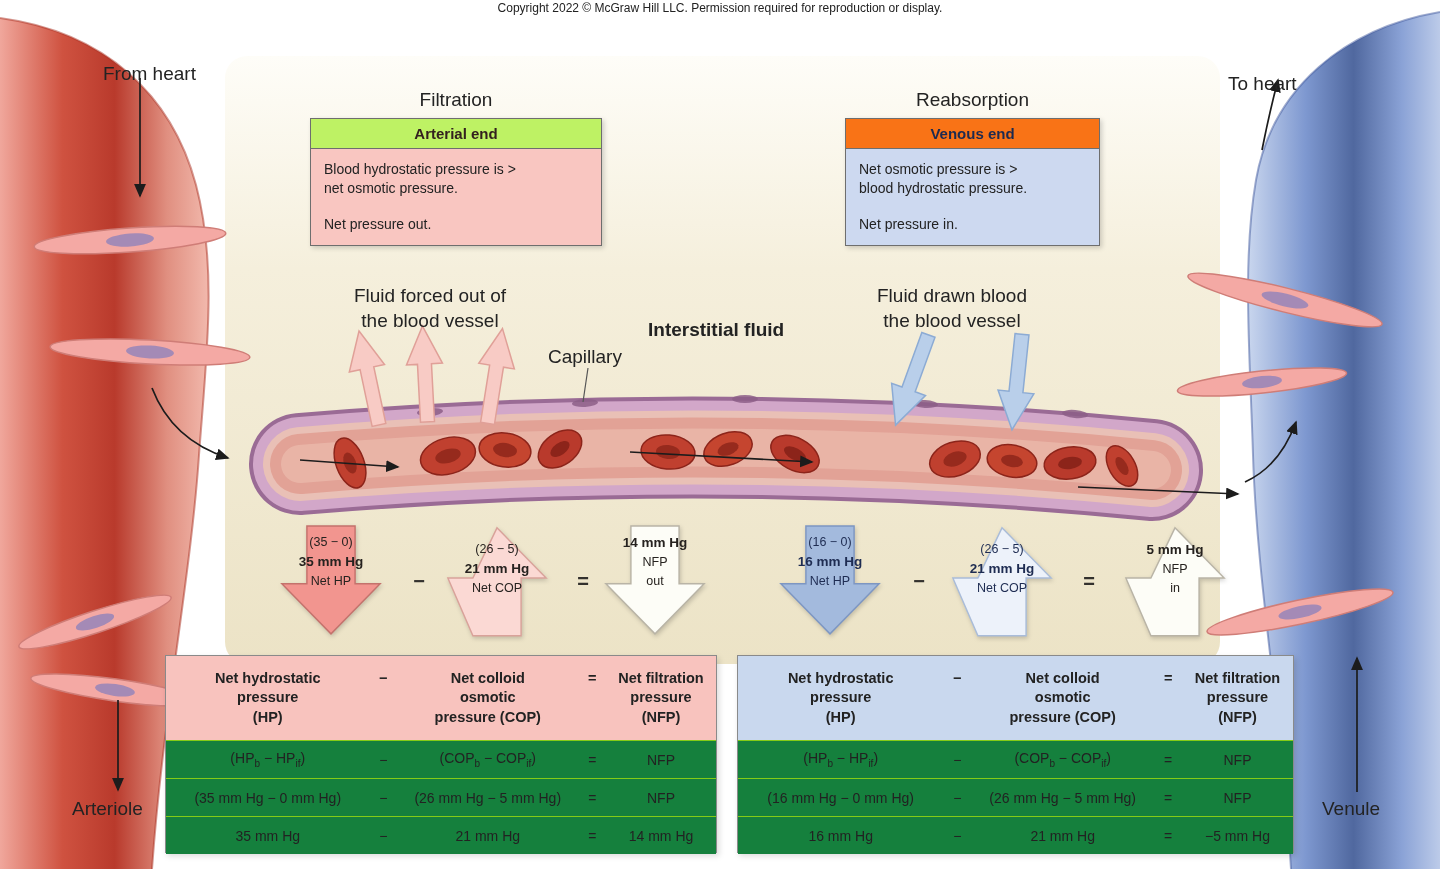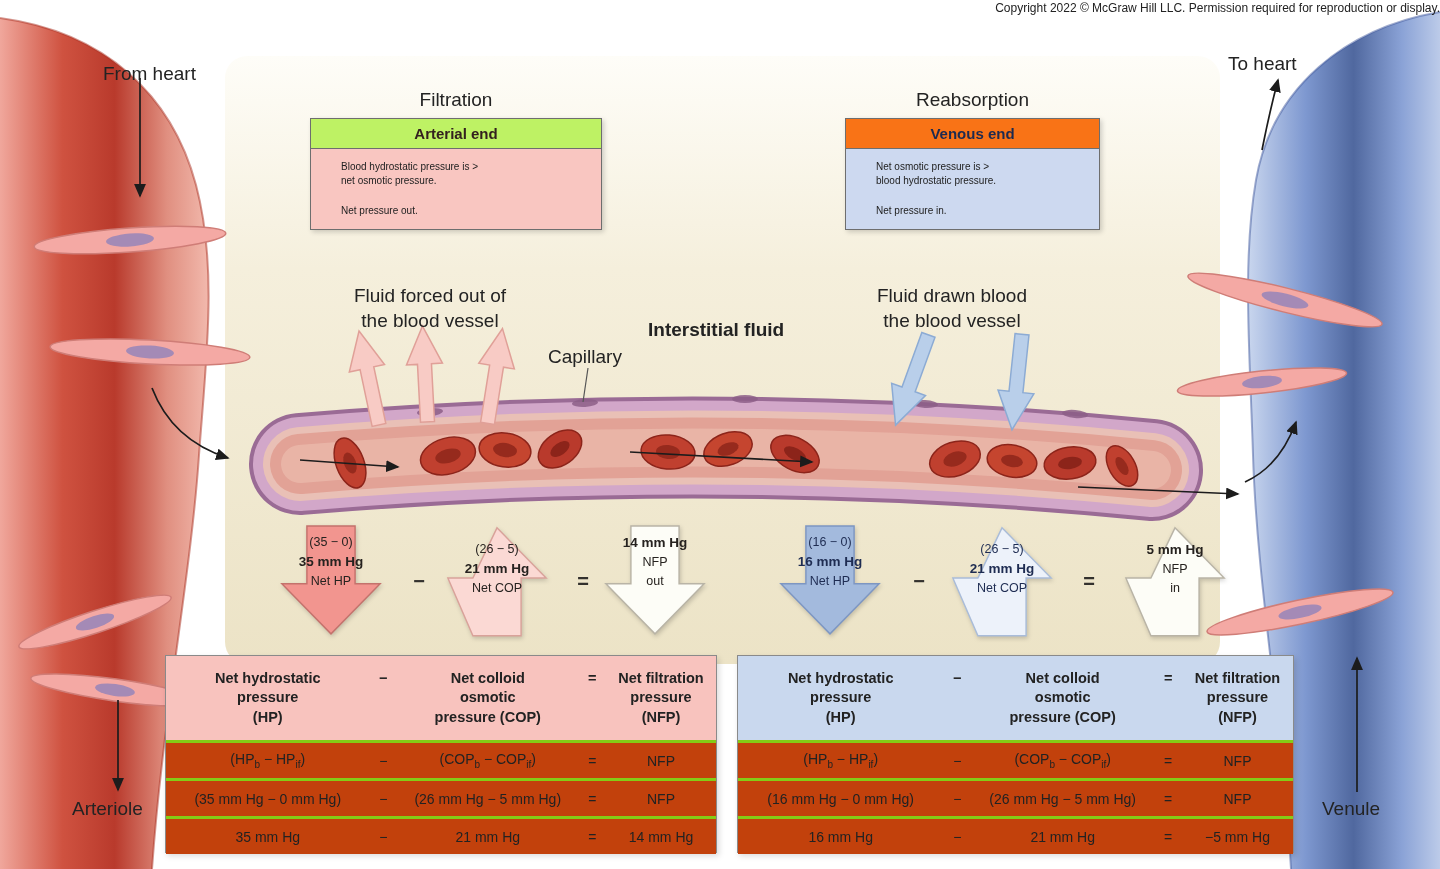--- a/index.html
+++ b/index.html
@@ -4,26 +4,26 @@
 <style>
   *{margin:0;padding:0;box-sizing:border-box}
   body{font-family:"Liberation Sans",sans-serif;background:#fff;color:#1d1d1f}
   #page{position:relative;width:1440px;height:869px;overflow:hidden;background:#ffffff}
   .ml{white-space:pre-line}
   .lbl{position:absolute;font-size:19px;color:#232323;line-height:1.3}
   .center{text-align:center}
   .bold{font-weight:bold}
   #bg{position:absolute;left:0;top:0;z-index:0}
   .layer{position:absolute;left:0;top:0;width:1440px;height:869px;z-index:1}
-  #copyright{position:absolute;top:1px;left:0;width:1440px;text-align:right;font-size:12px;color:#222}
+  #copyright{position:absolute;top:1px;left:0;width:1440px;text-align:center;font-size:12px;color:#222}
 
   
   .infobox{position:absolute;border:1px solid #6e6e6e;box-shadow:2px 2px 5px rgba(0,0,0,.18)}
   .ib-head{padding:6px 8px;text-align:center;font-weight:bold;font-size:15px;border-bottom:1px solid #6e6e6e}
-  .ib-body{padding:11px 30px;font-size:10px;line-height:1.35}
+  .ib-body{padding:11px 13px;font-size:14px;line-height:1.35}
   .ib-line2{margin-top:17px}
   .arterial-box .ib-head{background:#bef264;color:#33201e}
   .arterial-box .ib-body{background:#f9c6c1;color:#222}
   .venous-box .ib-head{background:#f97316;color:#1b2a50}
   .venous-box .ib-body{background:#cdd9f0;color:#222}
 
   
   .parrow{position:absolute;width:106px;height:118px}
   .parrow svg{position:absolute;inset:0;overflow:visible;filter:drop-shadow(1px 2px 2px rgba(0,0,0,.18))}
   .pa-text{position:absolute;left:0;right:0;text-align:center;line-height:1.5;font-size:12.5px;color:#26221f}
@@ -38,21 +38,21 @@
   .blue-light path{fill:#edf2fa;stroke:#a9bcd9;stroke-width:1.5}
   .op-sign{position:absolute;width:26px;text-align:center;font-size:20px;font-weight:bold;color:#33312e}
 
   
   .ptable{position:absolute;top:655px;height:198px;border:1px solid #8a8a8a;background:#fff;box-shadow:2px 3px 6px rgba(0,0,0,.15)}
   .pt-head,.pt-row{display:grid;grid-template-columns:37% 5% 33% 5% 20%;align-items:center;text-align:center}
   .pt-head{height:84px;font-weight:bold;font-size:14.5px;line-height:1.32;color:#222}
   .pt-head .pt-op{align-self:start;padding-top:13px}
   .ptable.pink .pt-head{background:#f8c3be}
   .ptable.blue .pt-head{background:#c9d8ee}
-  .pt-row{height:38px;font-size:14px;border-top:3px solid #84cc16;background:#c2410c;color:#222}
+  .pt-row{height:38px;font-size:14px;border-top:1px solid #84cc16;background:#15803d;color:#222}
   .pt-row sub{font-size:10px}
 </style>
 </head>
 <body>
 
 <div id="page">
 
   <svg id="bg" width="1440" height="869" viewBox="0 0 1440 869">
     <defs>
       <linearGradient id="beigeG" x1="0" y1="0" x2="0" y2="1">
@@ -208,21 +208,21 @@
       <path d="M1357,792 L1357,658"></path>
       <path d="M118,700 L118,790"></path>
     </g>
     <path d="M588,368 L583,402" stroke="#555" stroke-width="1.2" fill="none"></path>
   </svg>
 
   <div class="layer">
     <div id="copyright">Copyright 2022 © McGraw Hill LLC. Permission required for reproduction or display.</div>
 
     <div class="lbl" style="left:103px;top:62px">From heart</div>
-    <div class="lbl" style="left:1228px;top:52px">To heart</div>
+    <div class="lbl" style="left:1228px;top:72px">To heart</div>
 
     <div class="lbl center" style="left:310px;top:88px;width:292px">Filtration</div>
     <div class="lbl center" style="left:845px;top:88px;width:255px">Reabsorption</div>
 
     <div class="infobox arterial-box" style="left:310px;top:118px;width:292px">
       <div class="ib-head">Arterial end</div>
       <div class="ib-body">
         <div class="ml">Blood hydrostatic pressure is &gt;
 net osmotic pressure.</div>
         <div class="ib-line2">Net pressure out.</div>

